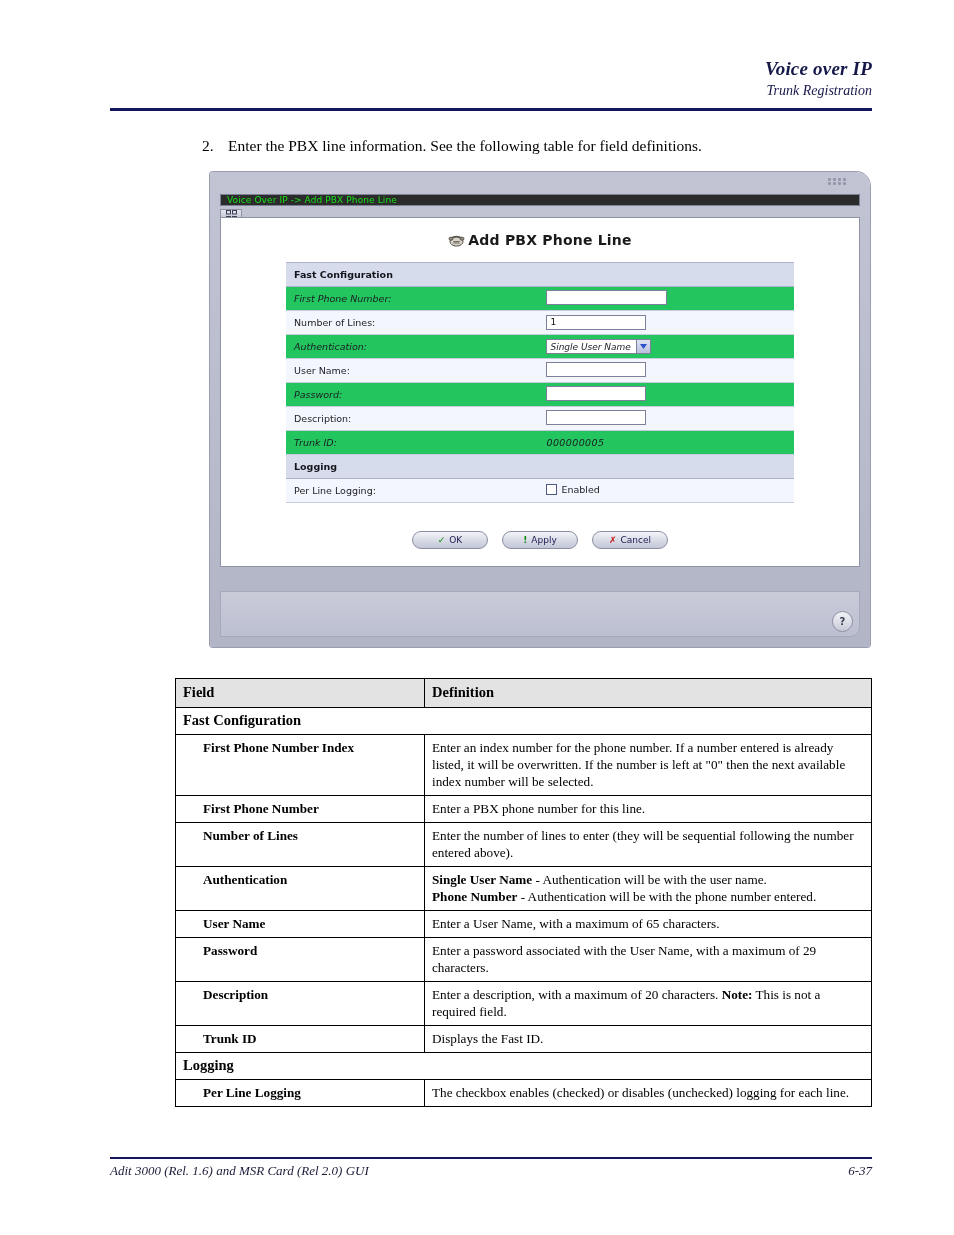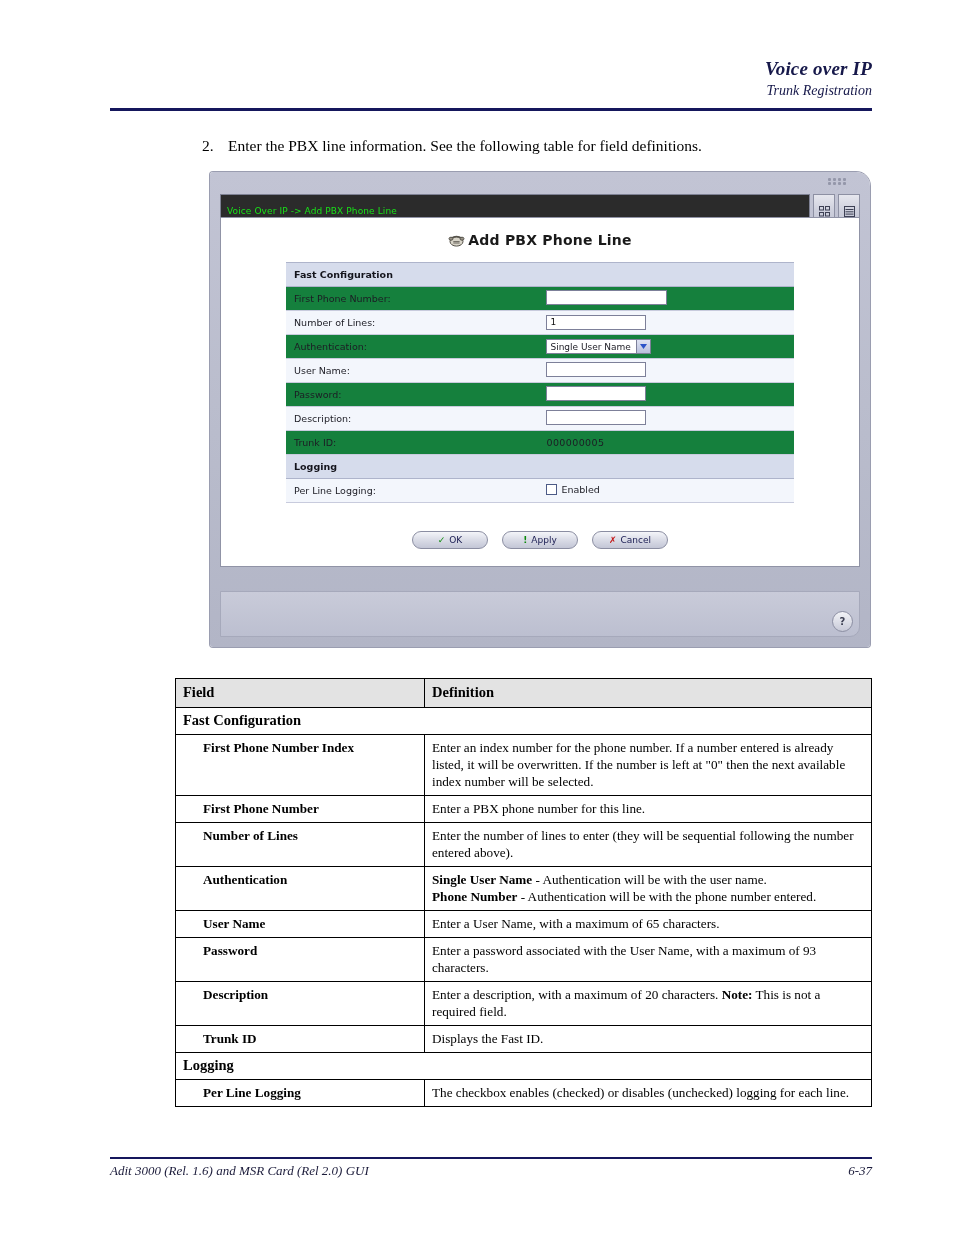--- a/index.html
+++ b/index.html
@@ -96,20 +96,21 @@
 
   .win-topbar {
     position: absolute;
     left: 10px;
     top: 22px;
     right: 10px;
     height: 34px;
     display: flex;
     align-items: stretch;
     gap: 3px;
+    flex-direction: column;
   }
   .breadcrumb-bar {
     flex: 1;
     background: #2b2b2b;
     border: 1px solid #7e8194;
     display: flex;
     align-items: center;
     padding-left: 6px;
     box-sizing: border-box;
   }
@@ -204,21 +205,21 @@
   }
   .form-table tr.section td {
     background: #d6dcec;
     font-weight: bold;
     border-bottom: 1px solid #aeb4cb;
     border-top: 1px solid #aeb4cb;
     height: 18px;
     color: #14141c;
   }
   .form-table tr.odd td  { background: #f3f6fc; }
-  .form-table tr.even td { background: #15803d; }
+  .form-table tr.even td { background: #22c55e; font-style: italic; }
   .form-table td.label { width: 255px; }
   .form-table td.value { width: 253px; }
 
   .txt-input {
     display: inline-block;
     height: 13px;
     border: 1px solid #7d8099;
     background: #ffffff;
     font-family: "DejaVu Sans", sans-serif;
     font-size: 9px;
@@ -530,21 +531,21 @@
       <tr>
         <td class="c-field indent">Authentication</td>
         <td><b>Single User Name</b> - Authentication will be with the user name.<br><b>Phone Number</b> - Authentication will be with the phone number entered.</td>
       </tr>
       <tr>
         <td class="c-field indent">User Name</td>
         <td>Enter a User Name, with a maximum of 65 characters.</td>
       </tr>
       <tr>
         <td class="c-field indent">Password</td>
-        <td>Enter a password associated with the User Name, with a maximum of 93 characters.</td>
+        <td>Enter a password associated with the User Name, with a maximum of 29 characters.</td>
       </tr>
       <tr>
         <td class="c-field indent">Description</td>
         <td>Enter a description, with a maximum of 20 characters. <b>Note:</b> This is not a required field.</td>
       </tr>
       <tr>
         <td class="c-field indent">Trunk ID</td>
         <td>Displays the Fast ID.</td>
       </tr>
       <tr class="group">

